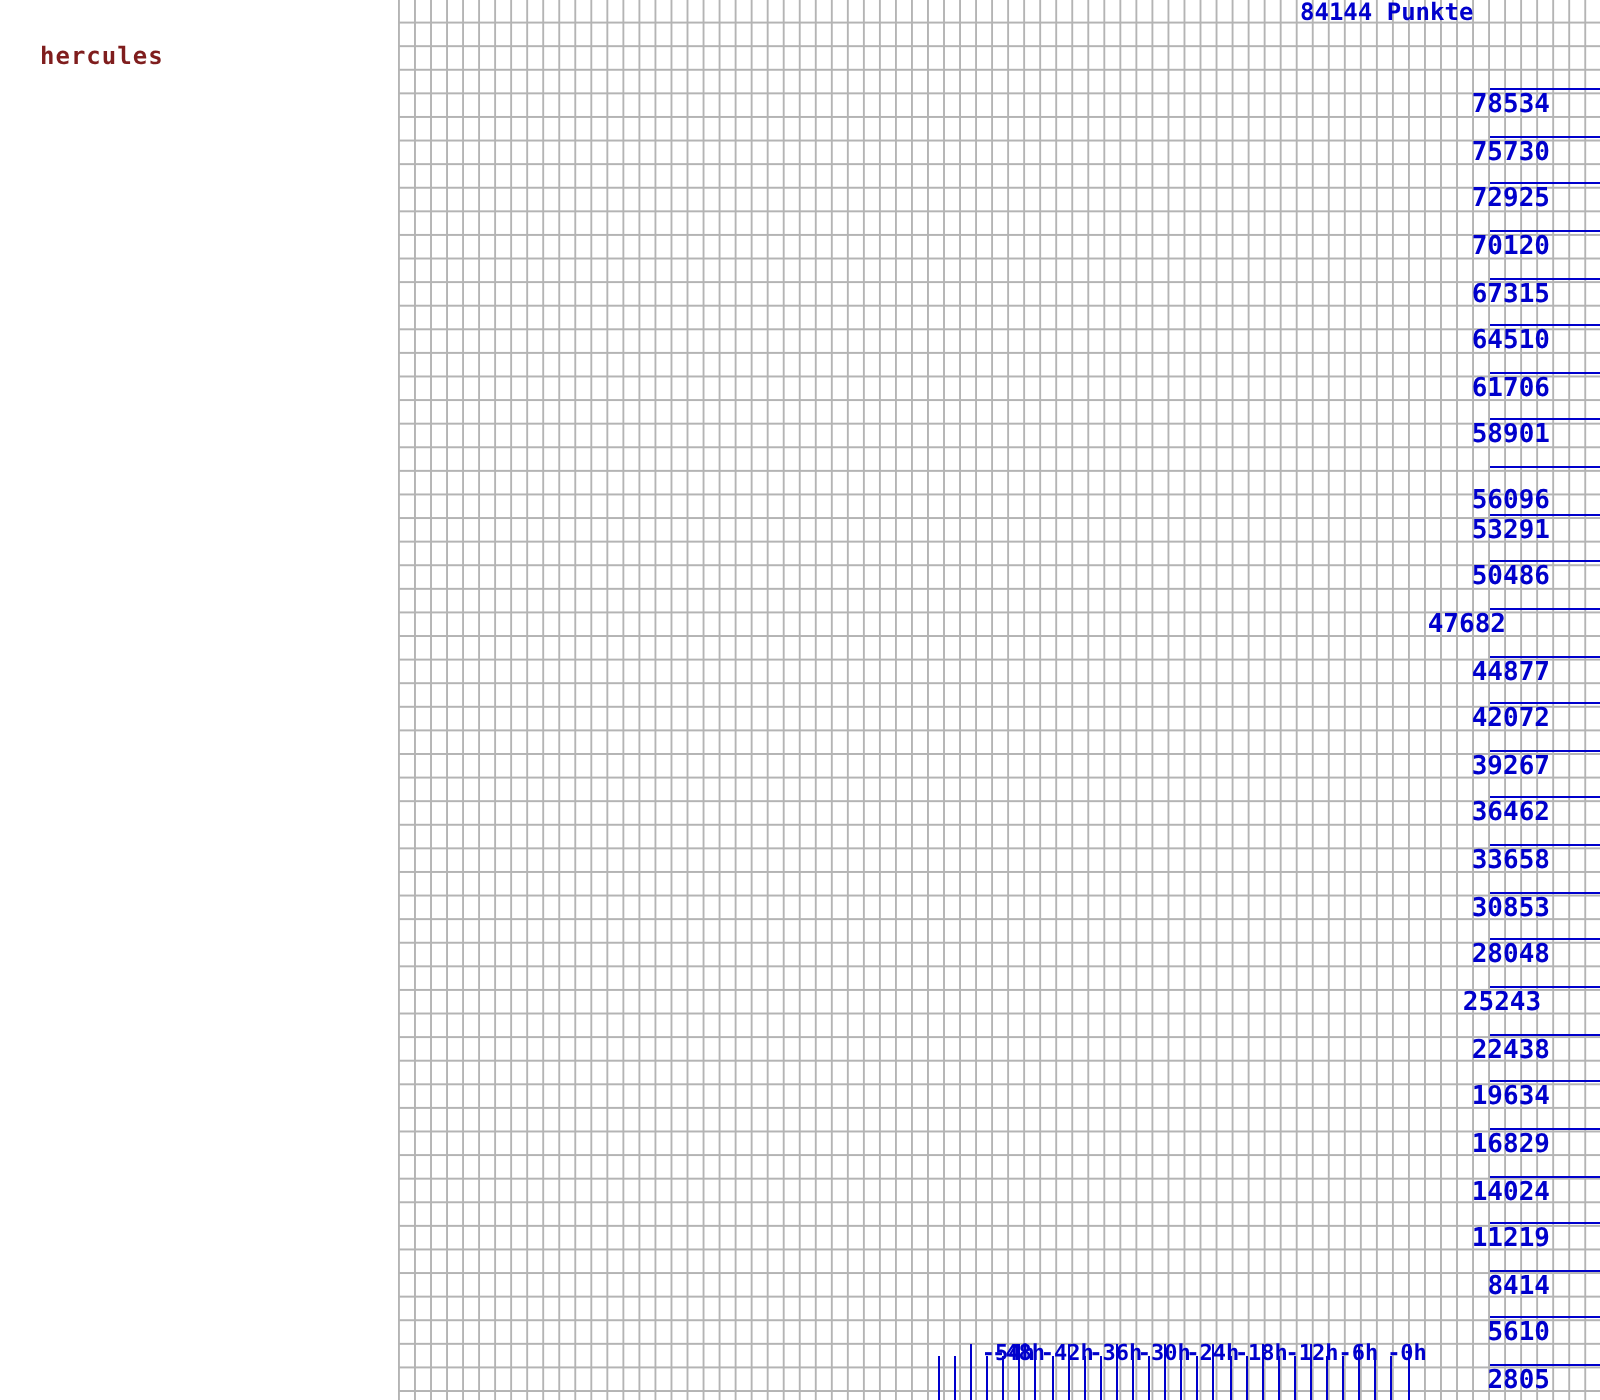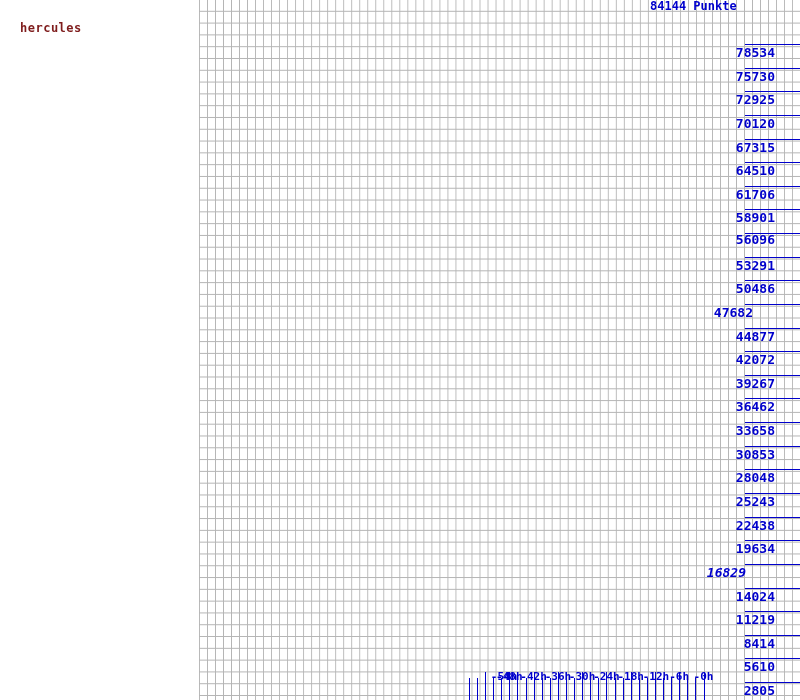--- a/index.html
+++ b/index.html
@@ -115,21 +115,21 @@
       <div class="ylabel" style="left: 727px; top: 116.9px; text-align: right;">70120</div>
       <div class="yline" style="left: 745px; width: 55px; top: 138.5px;"></div>
       <div class="ylabel" style="left: 727px; top: 140.5px;">67315</div>
       <div class="yline" style="left: 745px; width: 55px; top: 162.1px;"></div>
       <div class="ylabel" style="left: 727px; top: 164.1px;">64510</div>
       <div class="yline" style="left: 745px; width: 55px; top: 185.8px;"></div>
       <div class="ylabel" style="left: 727px; top: 187.8px;">61706</div>
       <div class="yline" style="left: 745px; width: 55px; top: 209.4px;"></div>
       <div class="ylabel" style="left: 727px; top: 211.4px;">58901</div>
       <div class="yline" style="left: 745px; width: 55px; top: 233px;"></div>
-      <div class="ylabel" style="left: 727px; top: 233px;">56096</div>
+      <div class="ylabel" style="left: 727px; top: 244px;">56096</div>
       <div class="yline" style="left: 745px; width: 55px; top: 256.7px;"></div>
       <div class="ylabel" style="left: 727px; top: 258.7px;">53291</div>
       <div class="yline" style="left: 745px; width: 55px; top: 280.3px;"></div>
       <div class="ylabel" style="left: 727px; top: 282.3px;">50486</div>
       <div class="yline" style="left: 745px; width: 55px; top: 303.9px;"></div>
       <div class="ylabel" style="left: 705px; top: 305.9px;">47682</div>
       <div class="yline" style="left: 745px; width: 55px; top: 327.6px;"></div>
       <div class="ylabel" style="left: 727px; top: 329.6px;">44877</div>
       <div class="yline" style="left: 745px; width: 55px; top: 351.2px;"></div>
       <div class="ylabel" style="left: 727px; top: 353.2px;">42072</div>
@@ -137,27 +137,27 @@
       <div class="ylabel" style="left: 727px; top: 376.8px;">39267</div>
       <div class="yline" style="left: 745px; width: 55px; top: 398.4px;"></div>
       <div class="ylabel" style="left: 727px; top: 400.4px;">36462</div>
       <div class="yline" style="left: 745px; width: 55px; top: 422.1px;"></div>
       <div class="ylabel" style="left: 727px; top: 424.1px;">33658</div>
       <div class="yline" style="left: 745px; width: 55px; top: 445.7px;"></div>
       <div class="ylabel" style="left: 727px; top: 447.7px;">30853</div>
       <div class="yline" style="left: 745px; width: 55px; top: 469.3px;"></div>
       <div class="ylabel" style="left: 727px; top: 471.3px;">28048</div>
       <div class="yline" style="left: 745px; width: 55px; top: 493px;"></div>
-      <div class="ylabel" style="left: 727px; top: 495px;">25243</div>
+      <div class="ylabel" style="left: 727px; top: 495px; text-align: center;">25243</div>
       <div class="yline" style="left: 745px; width: 55px; top: 516.6px;"></div>
       <div class="ylabel" style="left: 727px; top: 518.6px;">22438</div>
       <div class="yline" style="left: 745px; width: 55px; top: 540.2px;"></div>
       <div class="ylabel" style="left: 727px; top: 542.2px;">19634</div>
       <div class="yline" style="left: 745px; width: 55px; top: 563.9px;"></div>
-      <div class="ylabel" style="left: 698px; top: 565.9px; font-style: italic;">16829</div>
+      <div class="ylabel" style="left: 727px; top: 565.9px;">16829</div>
       <div class="yline" style="left: 745px; width: 55px; top: 587.5px;"></div>
       <div class="ylabel" style="left: 727px; top: 589.5px;">14024</div>
       <div class="yline" style="left: 745px; width: 55px; top: 611.1px;"></div>
       <div class="ylabel" style="left: 727px; top: 613.1px;">11219</div>
       <div class="yline" style="left: 745px; width: 55px; top: 634.8px;"></div>
       <div class="ylabel" style="left: 727px; top: 636.8px;">8414</div>
       <div class="yline" style="left: 745px; width: 55px; top: 658.4px;"></div>
       <div class="ylabel" style="left: 727px; top: 660.4px;">5610</div>
       <div class="yline" style="left: 745px; width: 55px; top: 682px;"></div>
       <div class="ylabel" style="left: 727px; top: 684px;">2805</div>

